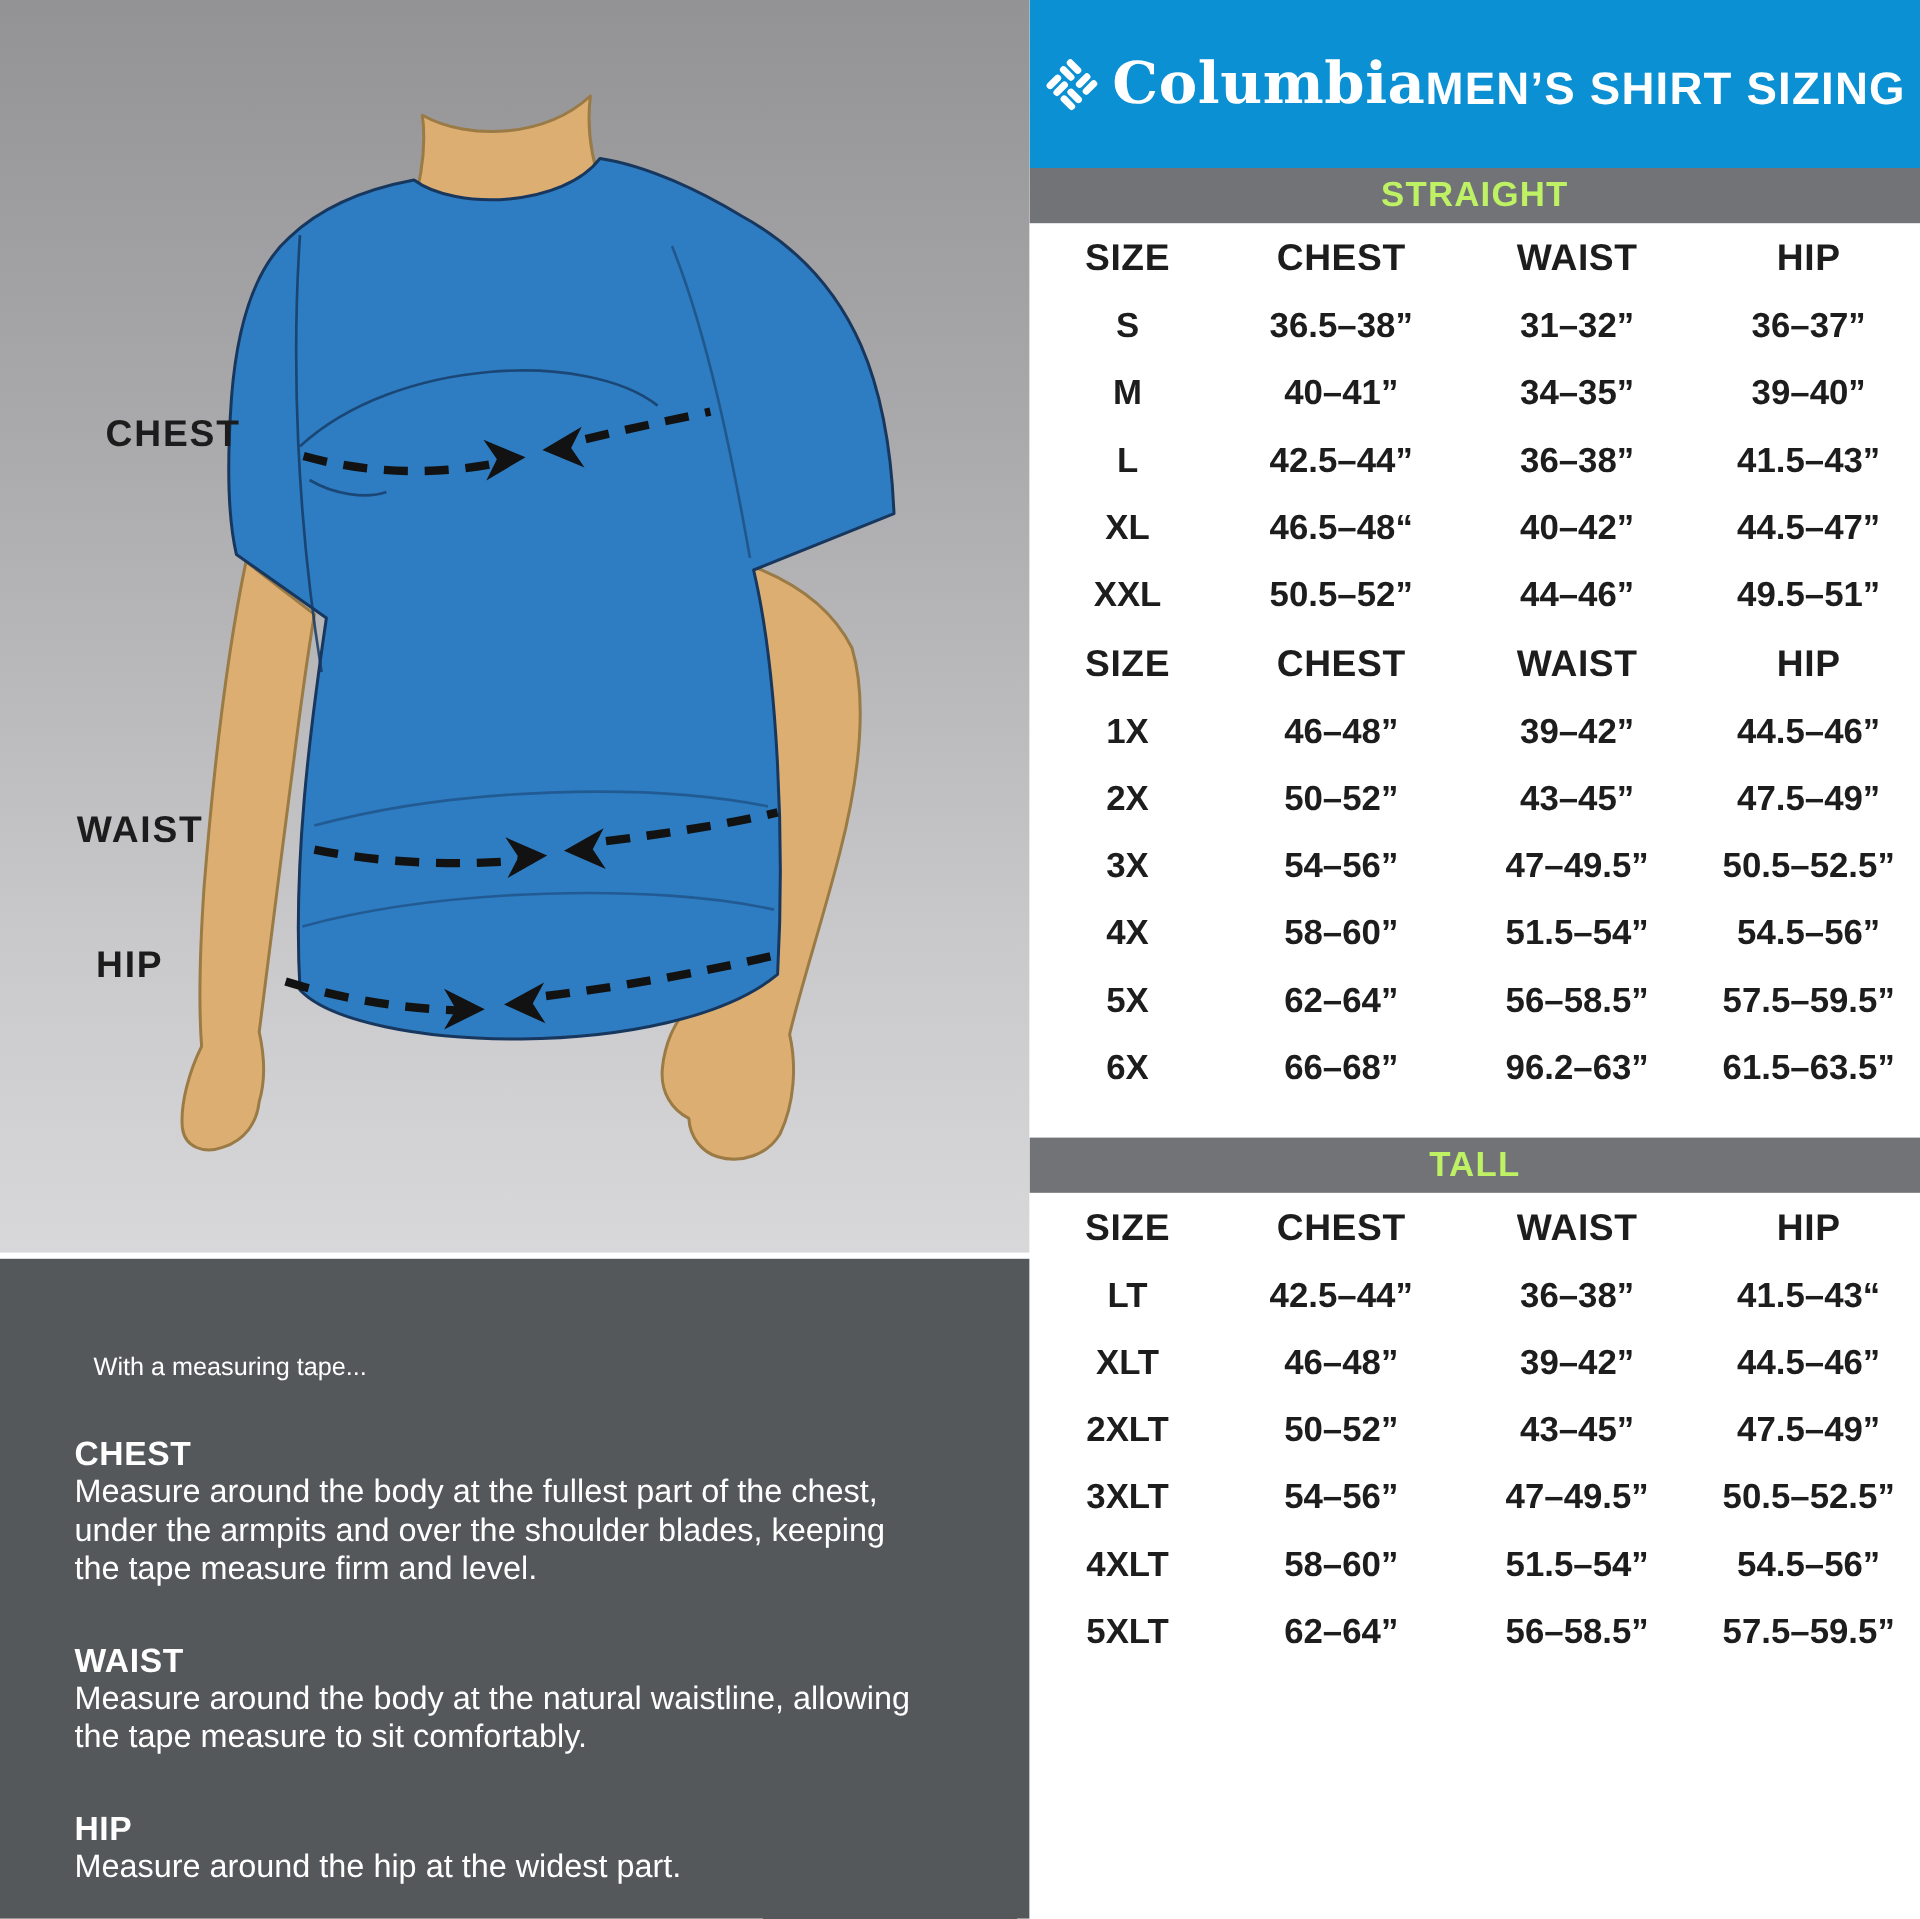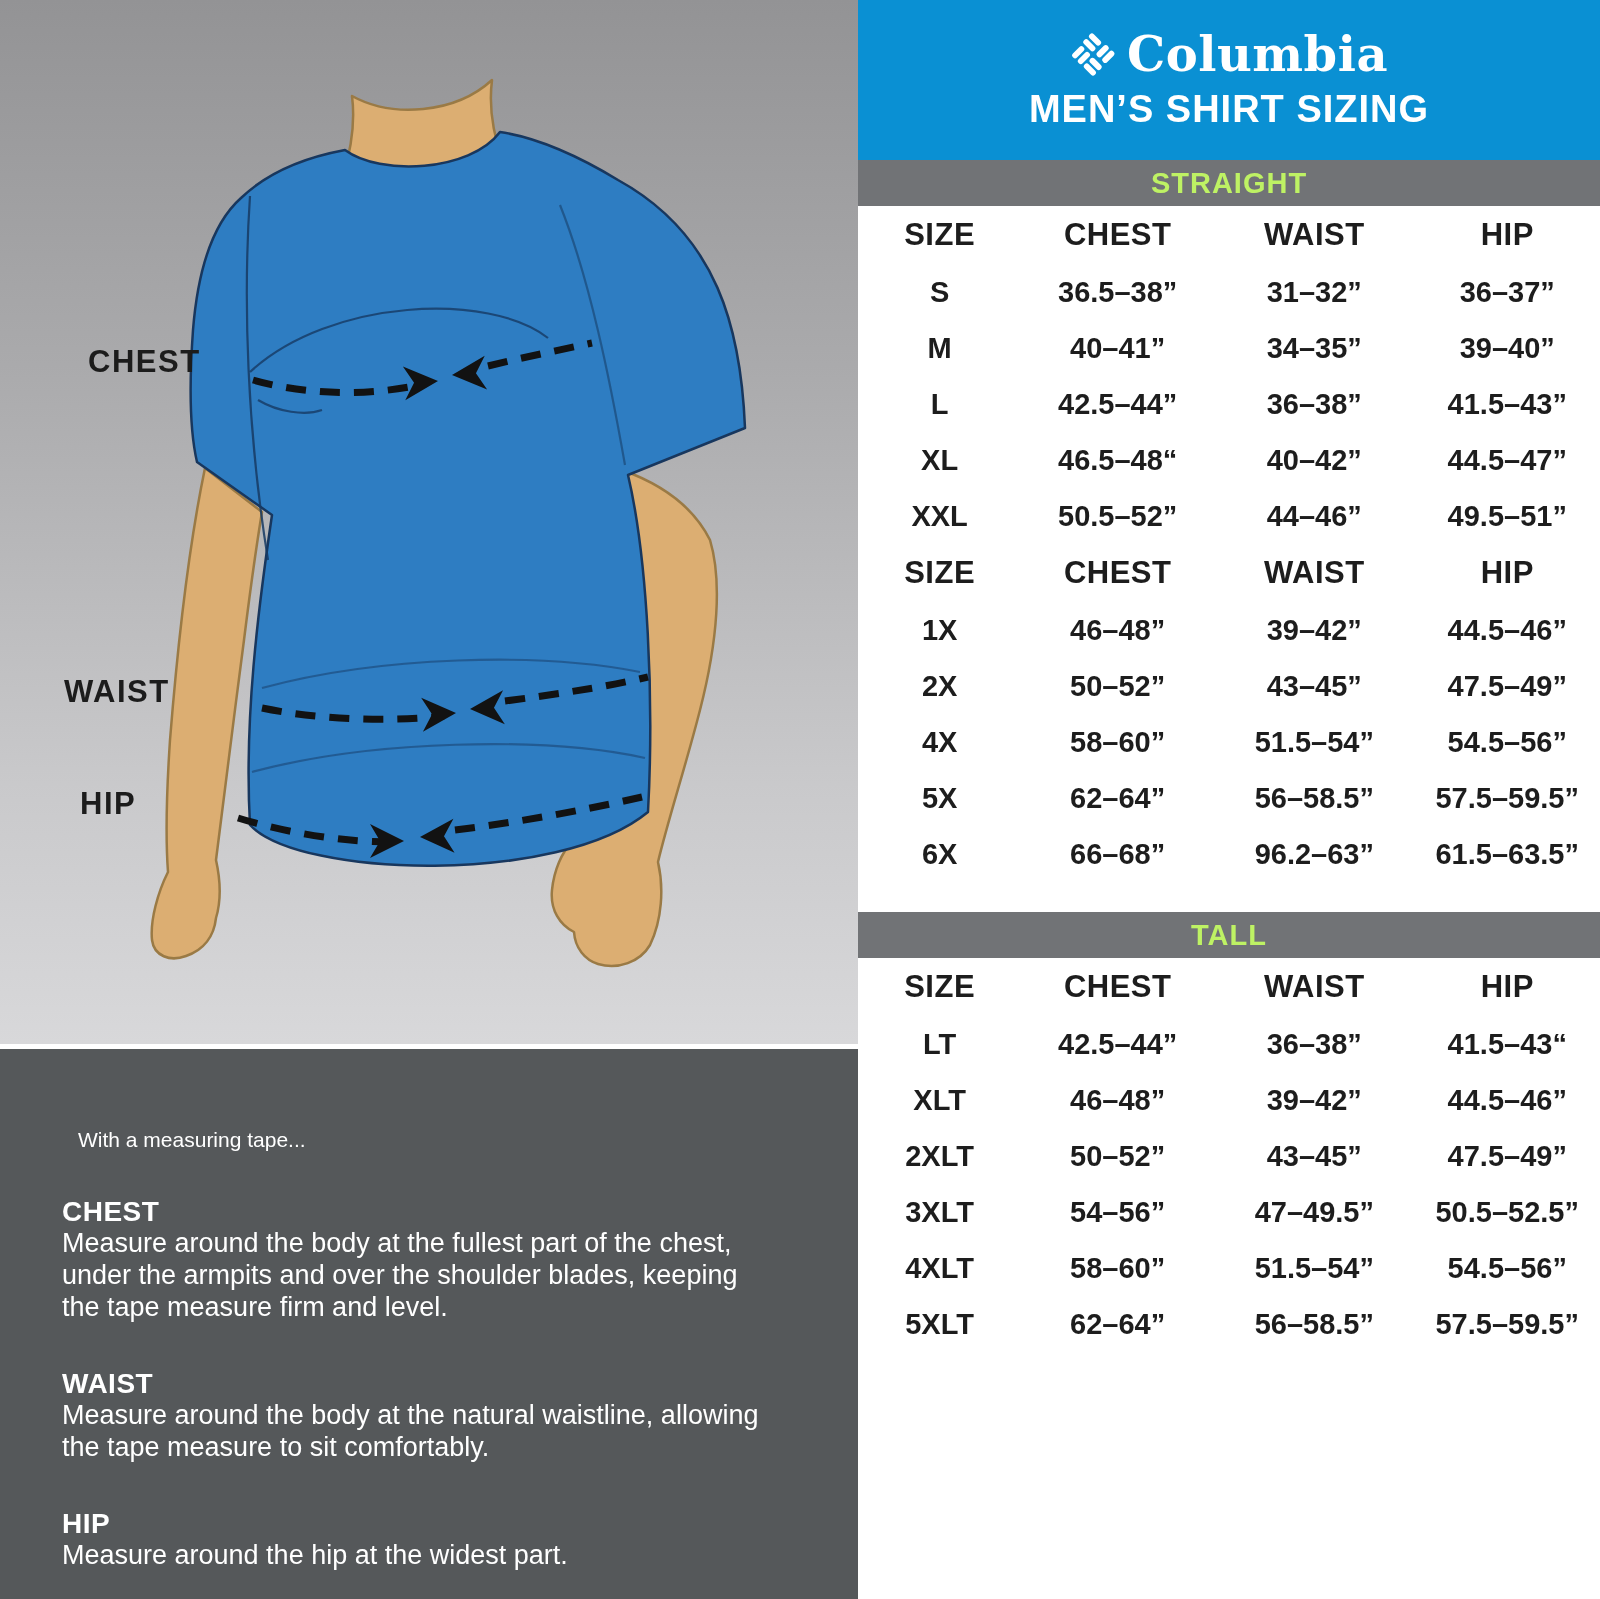--- a/index.html
+++ b/index.html
@@ -12,21 +12,21 @@
   .figure-area svg{display:block;width:858px;height:1044px;}
   .divider{height:5px;background:#ffffff;}
   .instructions{flex:1;background:#55585a;color:#ffffff;padding:62px 56px 0 62px;}
   .intro{margin:16px;font-size:21px;line-height:1.2;}
   .measure-block{margin-top:44px;max-width:710px;}
   .measure-heading{margin:0;font-size:28px;font-weight:bold;letter-spacing:.5px;line-height:1.15;}
   .measure-body{margin:0;font-size:27px;line-height:1.18;}
 
   
   .right-col{width:742px;background:#ffffff;display:flex;flex-direction:column;}
-  .blue-header{height:160px;background:#0a90d3;color:#fff;display:flex;flex-direction:column;align-items:center;justify-content:center;}
+  .blue-header{height:140px;background:#0a90d3;color:#fff;display:flex;flex-direction:row;align-items:center;justify-content:center;}
   .logo-row{display:flex;align-items:center;gap:11px;}
   .logo-emblem{width:46px;height:46px;}
   .logo-text{font-family:"DejaVu Serif","Liberation Serif",serif;font-weight:bold;font-size:48px;line-height:1;letter-spacing:.5px;}
   .header-title{margin-top:10px;font-size:38px;font-weight:900;letter-spacing:1px;}
 
   .band{height:46px;background:#717376;color:#bef264;display:flex;align-items:center;justify-content:center;
         font-size:29px;font-weight:900;letter-spacing:1px;}
   .size-section + .size-section .band{margin-top:30px;}
 
   table.size-table{width:100%;border-collapse:collapse;table-layout:fixed;}
@@ -218,20 +218,26 @@
               <td>39–42”</td>
               <td>44.5–46”</td>
             </tr>
             <tr>
               <td>2X</td>
               <td>50–52”</td>
               <td>43–45”</td>
               <td>47.5–49”</td>
             </tr>
             <tr>
+              <td>3X</td>
+              <td>54–56”</td>
+              <td>47–49.5”</td>
+              <td>50.5–52.5”</td>
+            </tr>
+            <tr>
               <td>4X</td>
               <td>58–60”</td>
               <td>51.5–54”</td>
               <td>54.5–56”</td>
             </tr>
             <tr>
               <td>5X</td>
               <td>62–64”</td>
               <td>56–58.5”</td>
               <td>57.5–59.5”</td>

